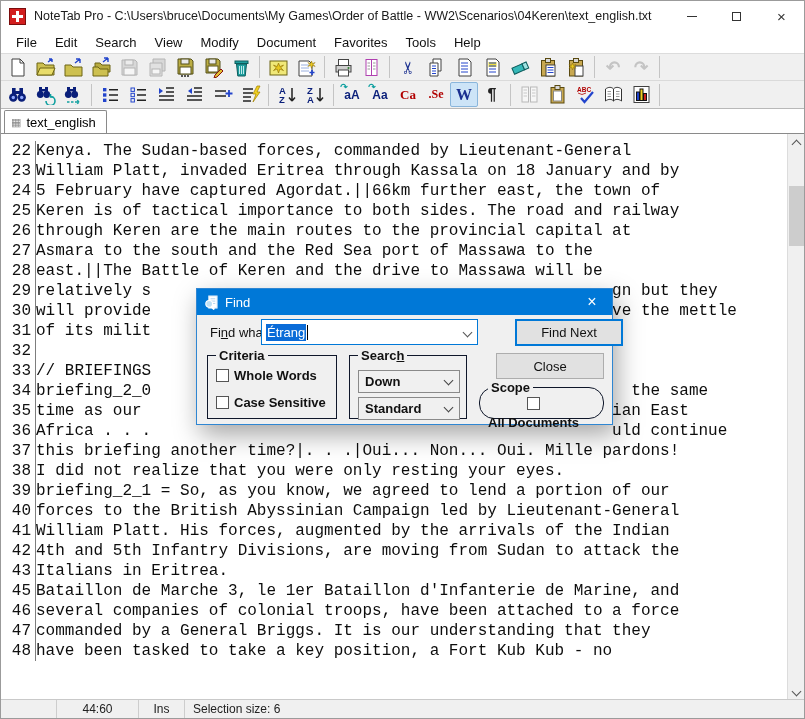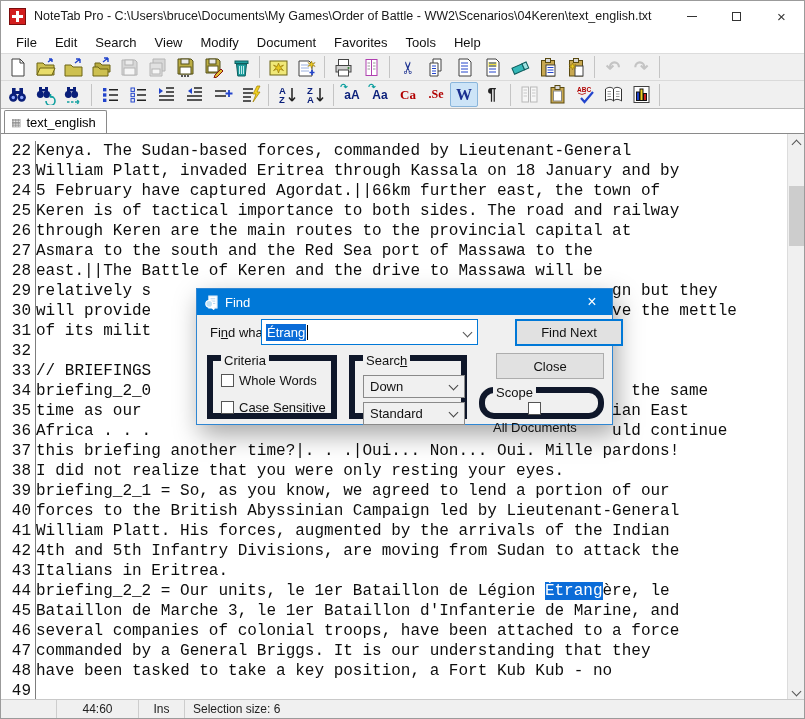--- a/index.html
+++ b/index.html
@@ -94,21 +94,21 @@
                 border:1px solid #0078d7; display:flex; align-items:center; padding-left:4px;
                 font-size:13px; }
   .combo-main .selval { background:#0b6cd8; color:#fff; padding:1px 1px; }
   .caret { width:1px; height:15px; background:#000; margin-left:1px; }
   .combo-arrow { position:absolute; right:6px; top:9px; }
   .btn { position:absolute; background:#e1e1e1; border:1px solid #adadad; display:flex;
          align-items:center; justify-content:center; font-size:13px; color:#111; }
   .btn.default { border:2px solid #0078d7; }
   .find-next { left:299px; top:30px; width:108px; height:27px;margin-left:19px; }
   .close-btn { left:299px; top:64px; width:108px; height:26px; }
-  .group { position:absolute; border:6px solid #0f172a; }
+  .group { position:absolute; border:1px solid #0f172a;font-weight:bold; }
   .group-label { position:absolute; top:-8px; left:8px; background:#f0f0f0; padding:0 3px; }
   .g-criteria { left:10px; top:66px; width:130px; height:64px; }
   .g-search { left:152px; top:66px; width:118px; height:64px; }
   .g-scope { left:282px; top:98px; width:125px; height:32px;border-radius:15px; }
   .chkrow { position:absolute; display:flex; align-items:center; gap:5px; }
   .chk { width:13px; height:13px; background:#fff; border:1px solid #555; flex:0 0 auto; }
   .ckr1 { left:8px; top:12px; } .ckr2 { left:8px; top:39px; }
   .ckr3 { left:8px; top:9px;flex-direction:column; }
   .dd { position:absolute; left:8px; width:102px; height:23px; background:#f0f0f0;
         border:1px solid #8a8a8a; display:flex; align-items:center; padding-left:6px; font-size:13px; }
@@ -551,43 +551,37 @@
       </div>
 
       <div class="line">
         <span class="ln">42</span><span class="lt"><span>4th and 5th Infantry Divisions, are moving from Sudan to attack the</span><span class="hl"></span><span></span></span>
       </div>
 
       <div class="line">
         <span class="ln">43</span><span class="lt"><span>Italians in Eritrea.</span><span class="hl"></span><span></span></span>
       </div>
 
-      <div class="line">
-        <span class="ln">44</span><span class="lt"><span>briefing_2_2 = Our units, le 1er Bataillon de Légion </span><span class="hl">Étrang</span><span>ère, le</span></span>
-      </div>
 
       <div class="line">
         <span class="ln">45</span><span class="lt"><span>Bataillon de Marche 3, le 1er Bataillon d'Infanterie de Marine, and</span><span class="hl"></span><span></span></span>
       </div>
 
       <div class="line">
         <span class="ln">46</span><span class="lt"><span>several companies of colonial troops, have been attached to a force</span><span class="hl"></span><span></span></span>
       </div>
 
       <div class="line">
         <span class="ln">47</span><span class="lt"><span>commanded by a General Briggs. It is our understanding that they</span><span class="hl"></span><span></span></span>
       </div>
 
       <div class="line">
         <span class="ln">48</span><span class="lt"><span>have been tasked to take a key position, a Fort Kub Kub - no</span><span class="hl"></span><span></span></span>
       </div>
 
-      <div class="line">
-        <span class="ln">49</span><span class="lt"><span></span><span class="hl"></span><span></span></span>
-      </div>
 
     <div class="vscroll">
       <div class="varrow" style="top:0">
           <div class="chev up"></div>
         </div>
       <div class="vthumb"></div>
       <div class="varrow" style="bottom:0">
           <div class="chev down"></div>
         </div>
     </div>

